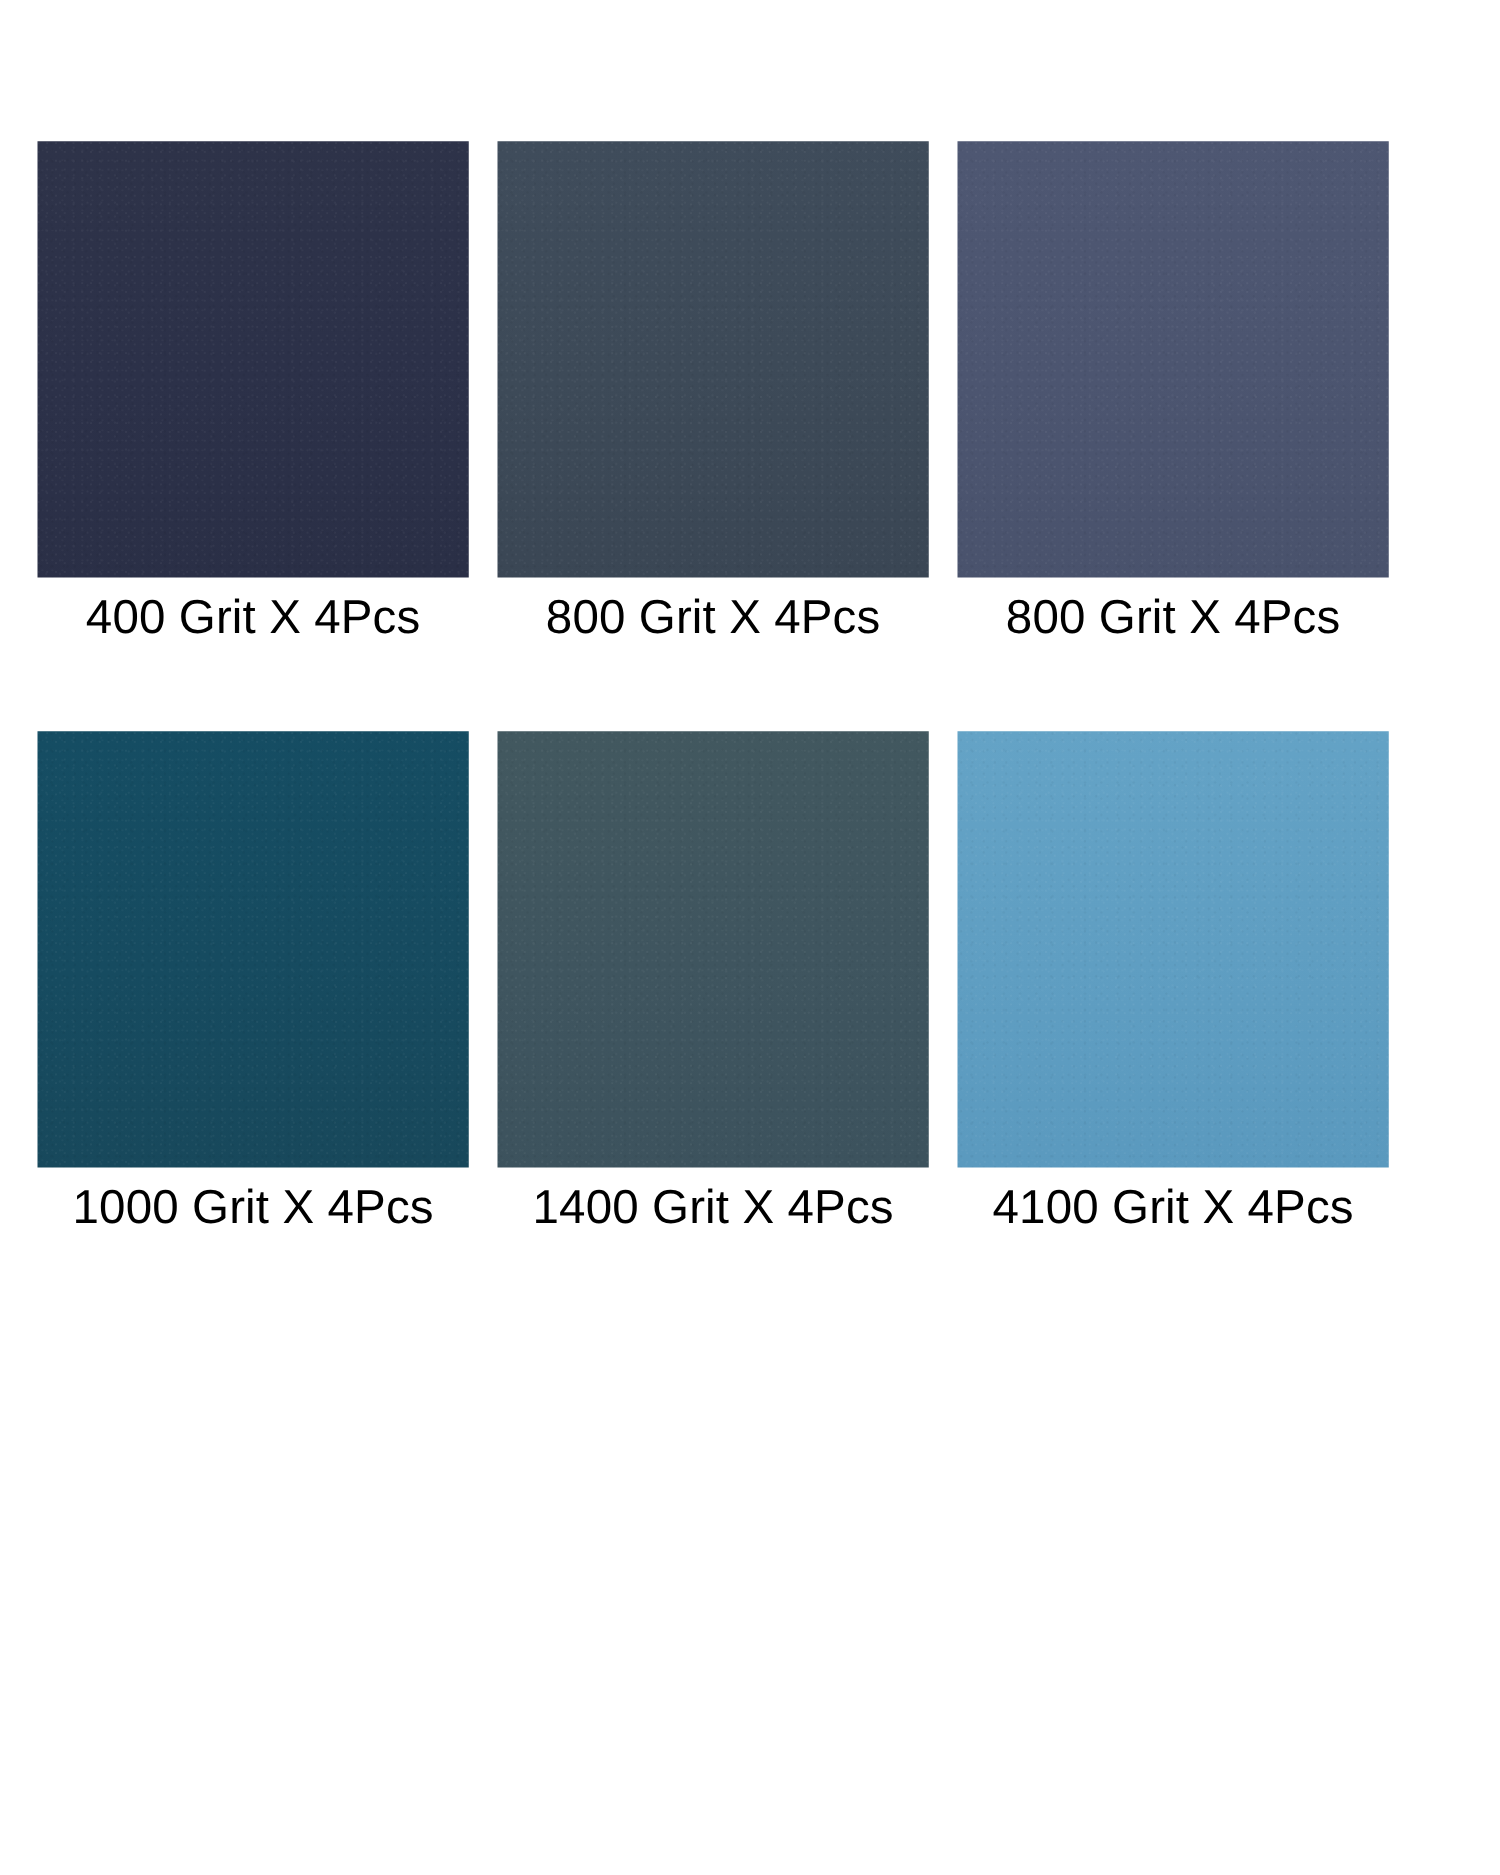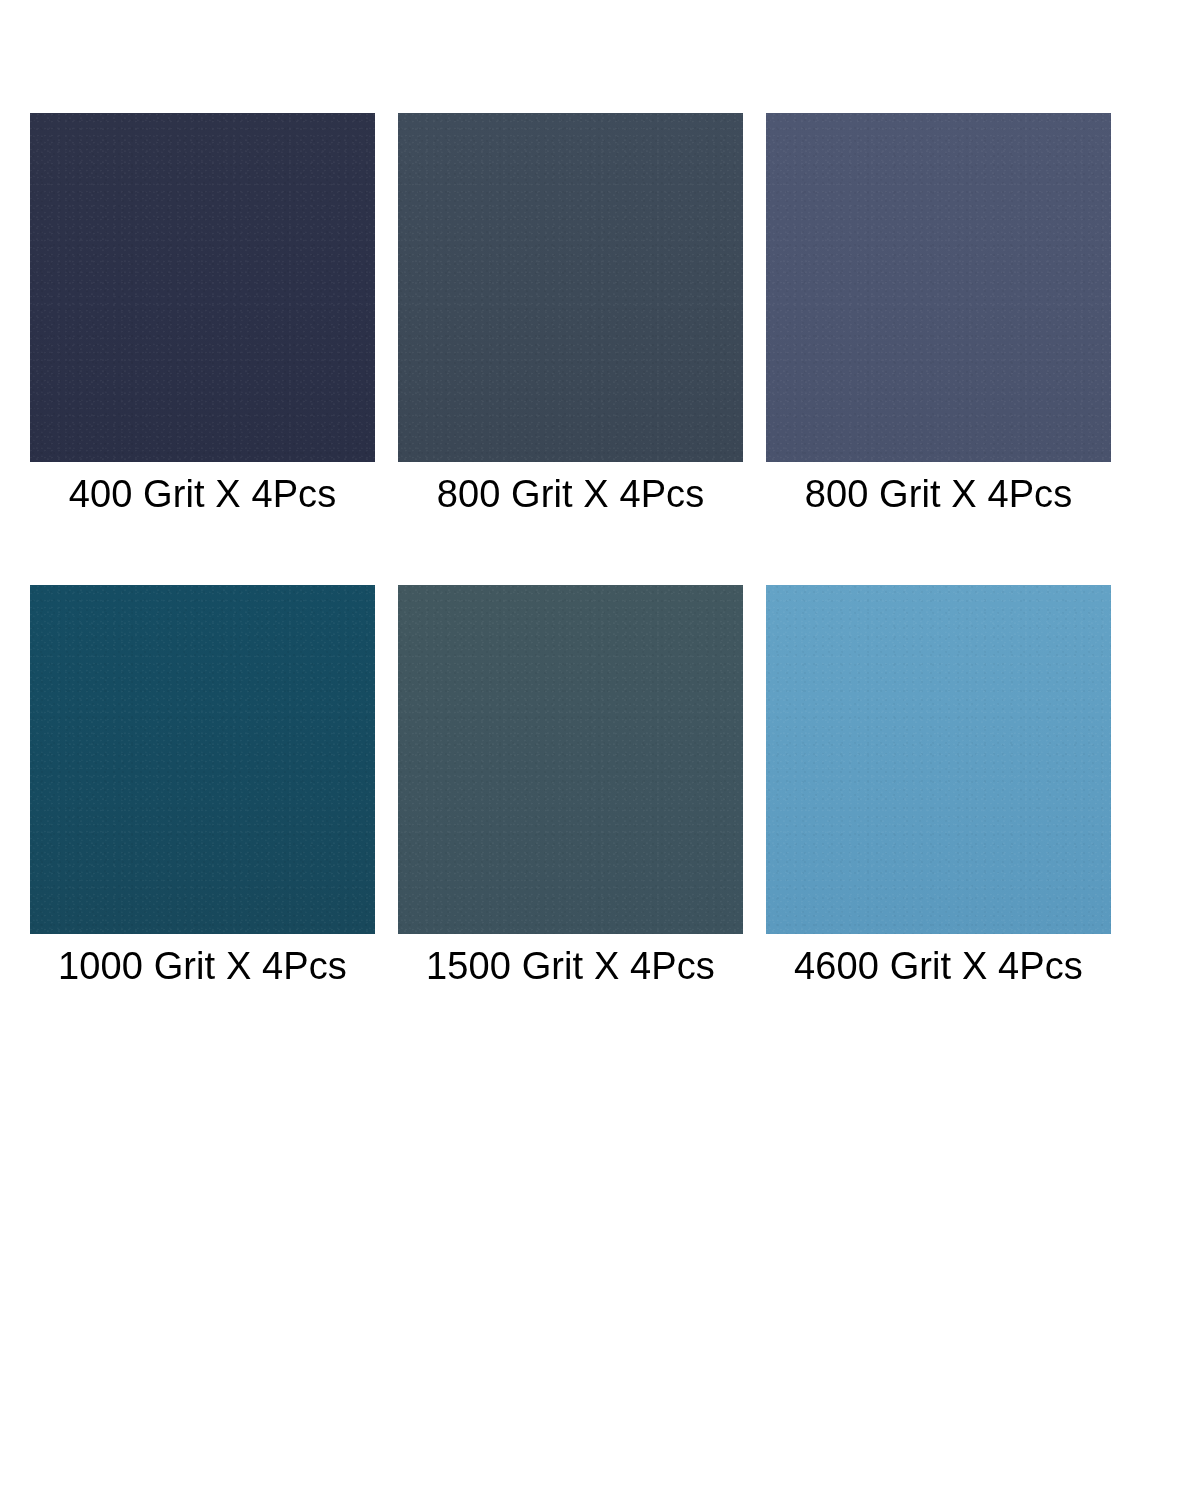--- a/index.html
+++ b/index.html
@@ -102,25 +102,25 @@
       <div class="caption" style="color: rgb(0, 0, 0);">800 Grit X 4Pcs</div>
     </div>
 
     <div class="cell">
       <div class="swatch" style="background: linear-gradient(175deg, rgb(21, 77, 99) 0%, rgb(22, 75, 96) 52%, rgb(24, 72, 91) 100%);"></div>
       <div class="caption" style="color: rgb(0, 0, 0);">1000 Grit X 4Pcs</div>
     </div>
 
     <div class="cell">
       <div class="swatch" style="background: linear-gradient(175deg, rgb(66, 88, 95) 0%, rgb(63, 85, 95) 52%, rgb(60, 82, 93) 100%);"></div>
-      <div class="caption" style="color: rgb(0, 0, 0);">1500 Grit X 4Pcs</div>
+      <div class="caption" style="color: rgb(0, 0, 0);">1400 Grit X 4Pcs</div>
     </div>
 
 
 
     <div class="cell">
       <div class="swatch" style="background: linear-gradient(175deg, rgb(100, 163, 198) 0%, rgb(95, 158, 194) 52%, rgb(90, 153, 190) 100%);"></div>
-      <div class="caption" style="color: rgb(0, 0, 0);">4600 Grit X 4Pcs</div>
+      <div class="caption" style="color: rgb(0, 0, 0);">4100 Grit X 4Pcs</div>
     </div>
 
 
   </div>
 </div>
 
 </body></html>

